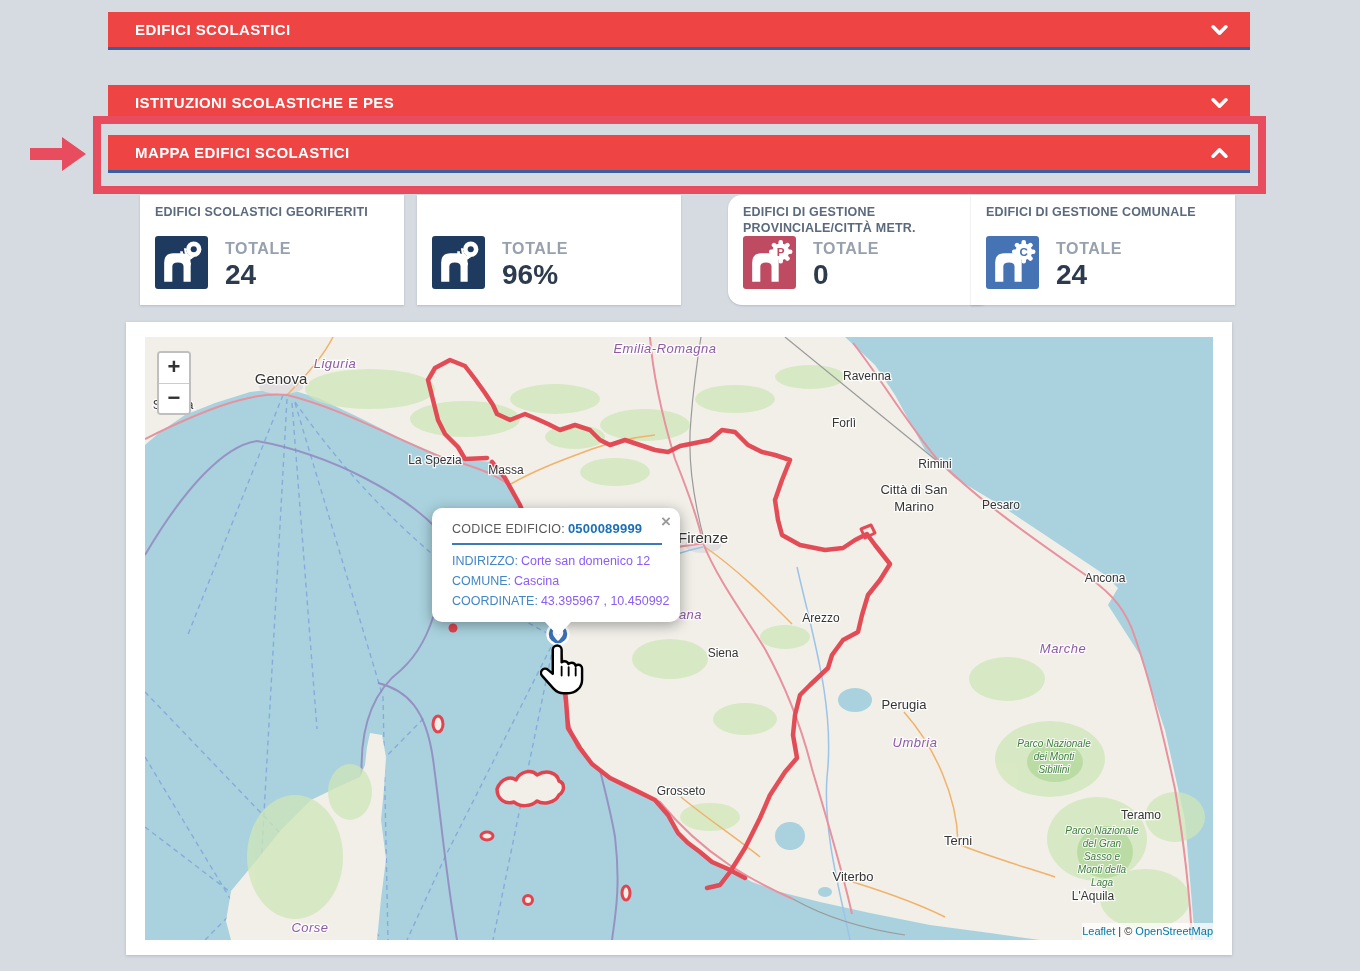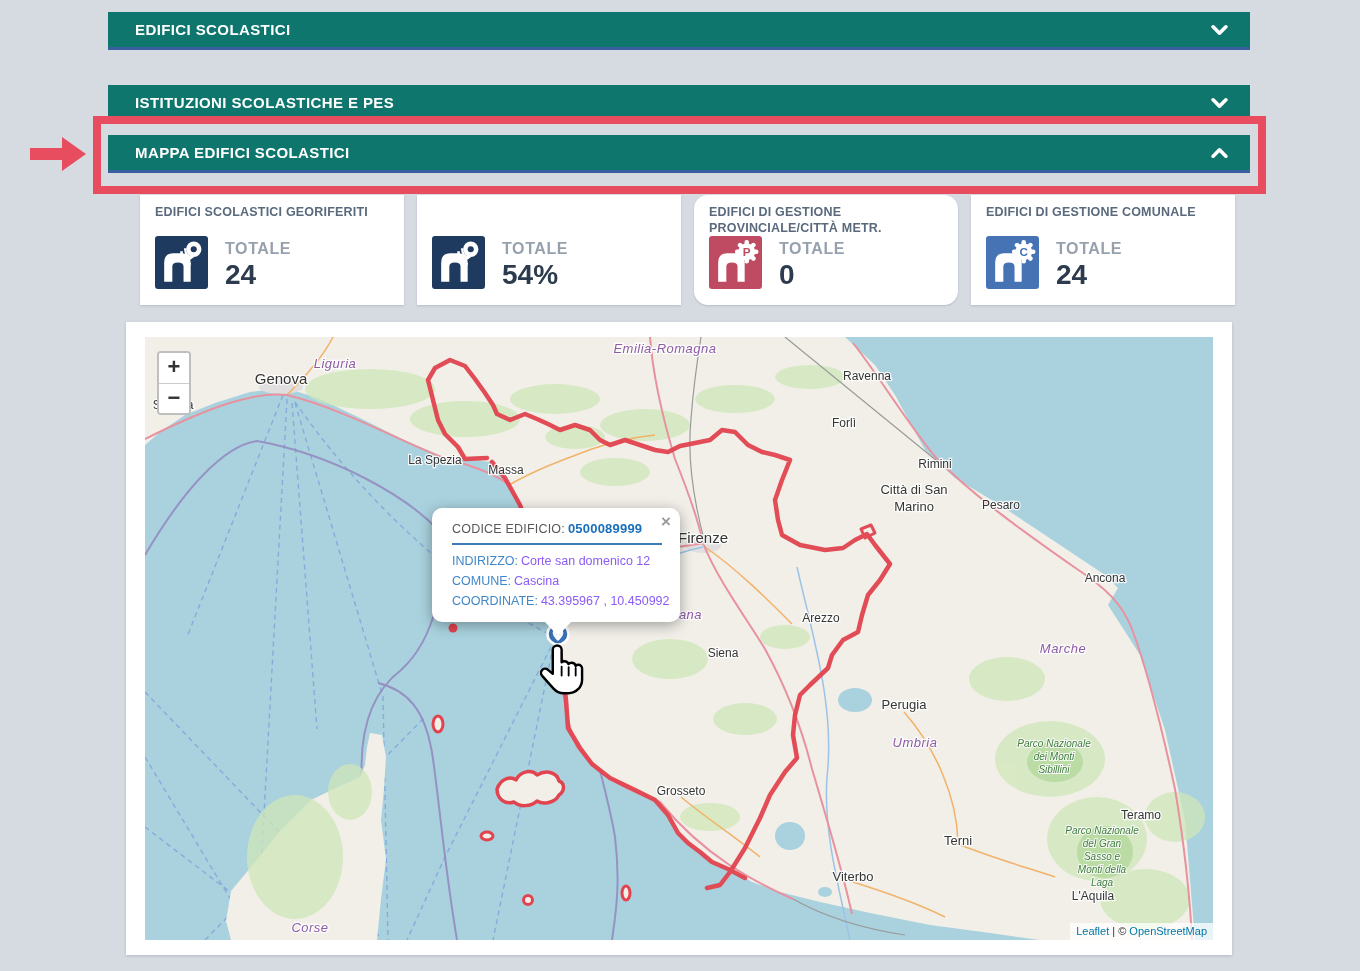--- a/index.html
+++ b/index.html
@@ -1,36 +1,36 @@
 <!DOCTYPE html>
 <html><head>
 <meta charset="utf-8">
 <style>
   * { margin:0; padding:0; box-sizing:border-box; }
   html,body { width:1360px; height:971px; }
   body { position:relative; background:#d6dbe2; font-family:"Liberation Sans",sans-serif; overflow:hidden; }
 
   
   .accordion-bar { position:absolute; left:108px; width:1142px; height:38px;
-    background:#0f766e; border-bottom:3px solid #3a5f9e;
+    background:#ef4444; border-bottom:3px solid #3a5f9e;
     display:flex; align-items:center; color:#fff; font-weight:bold; font-size:15px;
     letter-spacing:.4px; padding:0 24px 0 27px; cursor:pointer; }
   .bar-1 { top:12px; } .bar-2 { top:73px;margin-top:12px; } .bar-3 { top:135px; }
   .chev { position:absolute; right:22px; top:50%; transform:translateY(-50%); width:17px; height:11px; }
   .chev.up { transform:translateY(-50%) rotate(180deg); }
 
   
   .highlight-box { position:absolute; left:93px; top:116px; width:1173px; height:78px;
     border:8px solid #e74c5f; pointer-events:none; z-index:5; }
   .anno-arrow { position:absolute; left:30px; top:137px; width:56px; height:34px; z-index:5; }
 
   
   .card { position:absolute; top:195px; width:264px; height:110px; background:#fff;
     box-shadow:0 1px 2px rgba(40,50,70,.18); }
-  .card-0 { left:140px; } .card-1 { left:417px; } .card-2 { left:694px;border-radius:14px; } .card-3 { left:971px; }
+  .card-0 { left:140px; } .card-1 { left:417px; } .card-2 { left:728px;border-radius:14px; } .card-3 { left:971px; }
   .card-title { padding:10px 14px 0 15px; font-size:12.5px; font-weight:bold; color:#5a6a7c;
     line-height:1.25; letter-spacing:.2px; }
   .card-body { position:absolute; left:15px; top:41px; display:flex; }
   .card-icon { width:53px; height:53px; display:block; }
   .card-nums { margin-left:17px; }
   .totale { font-size:16px; color:#97a1ad; font-weight:bold; letter-spacing:.6px; margin-top:4px; }
   .card-value { font-size:28px; color:#2d3b4e; font-weight:600; margin-top:1px; }
 
   
   .map-panel { position:absolute; left:126px; top:322px; width:1106px; height:633px;
@@ -64,21 +64,21 @@
   .popup-divider { border-bottom:2px solid #3d7ab8; margin:7px 0 9px; }
   .popup-row { font-size:12.5px; margin-bottom:6px; white-space:nowrap; }
   .popup-row .lab { color:#4187c7; }
   .popup-row .val { color:#8b5cf6; font-weight:normal; margin-left:3px; }
 
   
   .hand-cursor { position:absolute; left:395px; top:306px; width:46px; height:58px; z-index:40; }
 
   
   .attrib { position:absolute; right:0; bottom:0; background:rgba(255,255,255,.75);
-    padding:2px 6px 3px; font-size:11px; color:#333; z-index:20; }
+    padding:2px 0 3px; font-size:11px; color:#333; z-index:20; }
   .attrib a { color:#0078A8; text-decoration:none; cursor:pointer; }
   .attrib .sep { white-space:pre; }
 </style>
 </head>
 <body>
 
 <svg class="anno-arrow" viewBox="0 0 56 34">
   <polygon points="0,11 32,11 32,0 56,17 32,34 32,23 0,23" fill="#e74c5f"></polygon>
 </svg>
 <div class="highlight-box"></div>
@@ -127,21 +127,21 @@
       <rect width="52" height="52" rx="3" fill="#1e3a5e"></rect>
       <path d="M9 45 V26 Q9 17 18 17 H26 Q35 17 35 26 V45 H28 V30 Q28 26 22.5 26 Q17 26 17 30 V45 Z" fill="#fff"></path>
       <path d="M26 15 a14 14 0 0 0 9 13" stroke="#fff" stroke-width="2.6" fill="none"></path>
       <path d="M29.5 12 a10 10 0 0 0 6.5 9.5" stroke="#fff" stroke-width="2.2" fill="none"></path>
       <circle cx="38" cy="13" r="7.5" fill="#fff"></circle>
       <path d="M34.5 19 L32 25 L38.5 20.5 Z" fill="#fff"></path>
       <circle cx="38" cy="13" r="3" fill="#1e3a5e"></circle>
     </svg>
     <div class="card-nums">
       <div class="totale">TOTALE</div>
-      <div class="card-value">54%</div>
+      <div class="card-value">96%</div>
     </div>
   </div>
 </div>
 
 <div class="card card-2">
   <div class="card-title">EDIFICI DI GESTIONE PROVINCIALE/CITTÀ METR.</div>
   <div class="card-body">
     <svg class="card-icon" viewBox="0 0 52 52">
       <rect width="52" height="52" rx="3" fill="#bf4b63"></rect>
       <path d="M9 45 V26 Q9 17 18 17 H26 Q35 17 35 26 V45 H28 V30 Q28 26 22.5 26 Q17 26 17 30 V45 Z" fill="#fff"></path>

